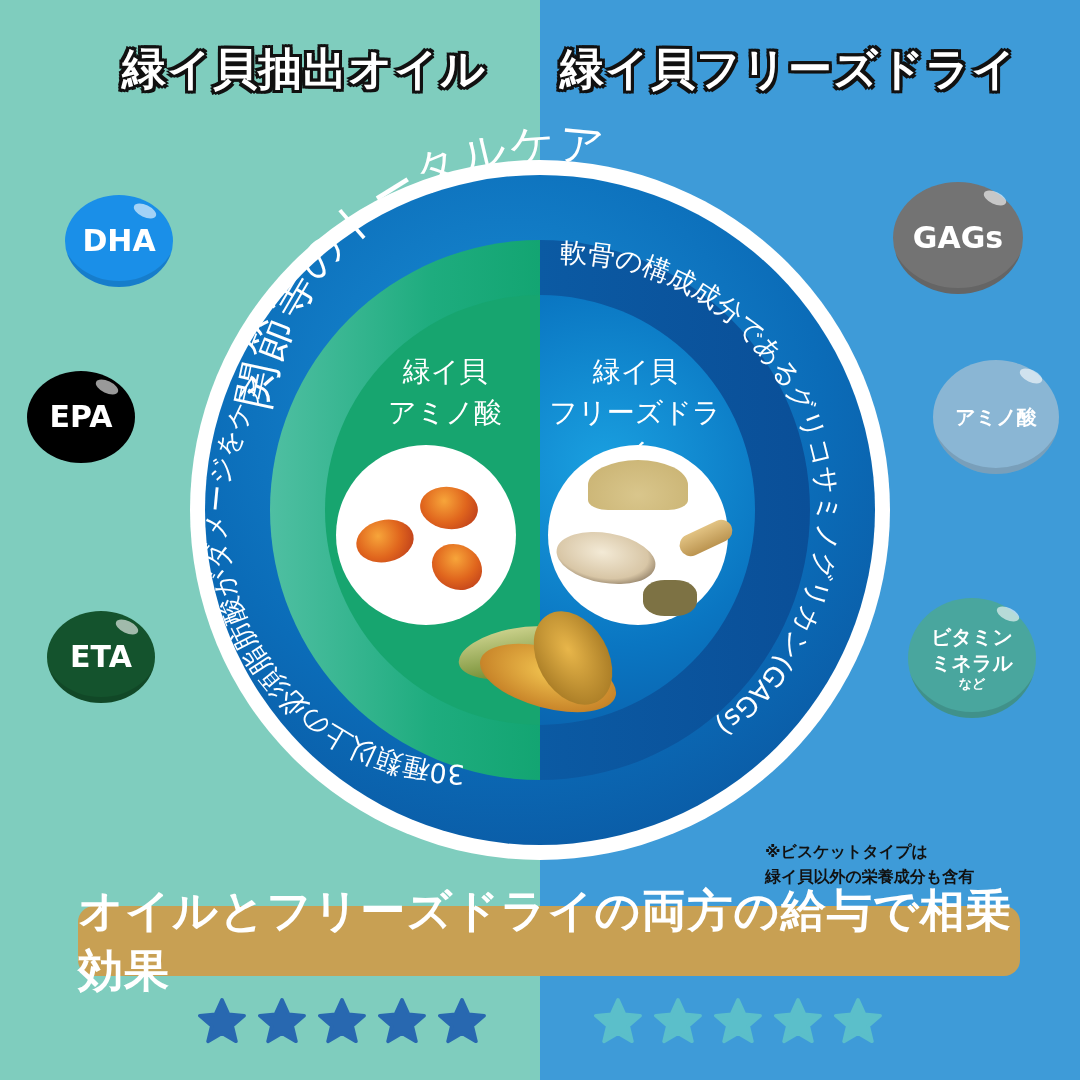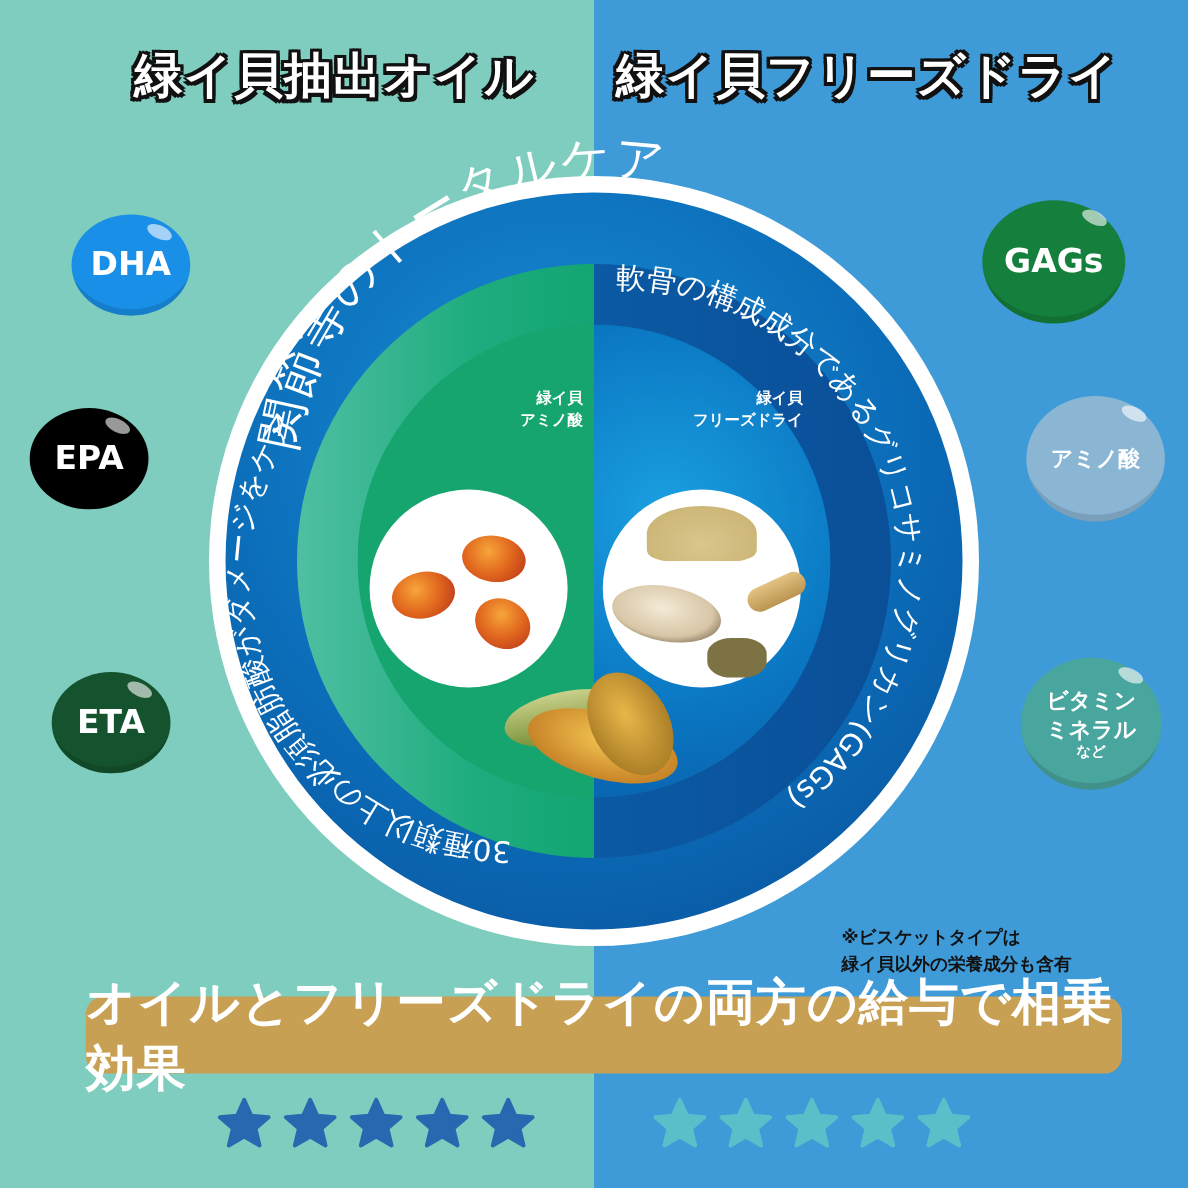--- a/index.html
+++ b/index.html
@@ -24,21 +24,21 @@
   .core-left { position:absolute; left:0; top:0; width:270px; height:540px; background: linear-gradient(90deg, #4fbfa2 0%, #1eac7e 60%, #13a572 100%); }
   .core-right { position:absolute; left:270px; top:0; width:270px; height:540px; background: linear-gradient(90deg, #0b5aa3 0%, #0a4f98 100%); }
   .inner { position:absolute; left:325px; top:295px; width:430px; height:430px; border-radius:50%; overflow:hidden; }
   .inner-left { position:absolute; left:0; top:0; width:215px; height:430px; background:#17a56f; }
   .inner-right { position:absolute; left:215px; top:0; width:215px; height:430px; background: radial-gradient(circle at 30% 40%, #1aa0e0 0%, #0a76c2 60%, #0a5faa 100%); }
 
   .arc-svg { position:absolute; left:0; top:0; width:1080px; height:1080px; pointer-events:none; }
   .arc-text-big { font-size:44px; fill:#fff; font-family:"DejaVu Sans", sans-serif; letter-spacing:2px; }
   .arc-text-sm { font-size:27px; fill:#fff; font-family:"DejaVu Sans", sans-serif; }
 
-  .inner-heading { position:absolute; color:#fff; font-weight:bold; font-size:14px; text-align:right; line-height:1.45; }
+  .inner-heading { position:absolute; color:#fff; font-weight:normal; font-size:28px; text-align:center; line-height:1.45; }
   .ih-left { left:360px; top:352px; width:170px; }
   .ih-right { left:540px; top:352px; width:190px; }
 
   .photo { position:absolute; width:180px; height:180px; border-radius:50%; background:#fff; }
   .photo-left { left:336px; top:445px; }
   .photo-right { left:548px; top:445px; }
   .capsule { position:absolute; border-radius:50%; background: radial-gradient(circle at 40% 35%, #f7a53a 0%, #e0651d 50%, #b2301a 100%); }
   .powder { position:absolute; left:40px; top:15px; width:100px; height:50px; border-radius:50% 50% 20% 20%; background: radial-gradient(ellipse at 50% 70%, #d9c68c, #c8b170); }
   .mussel-meat { position:absolute; left:8px; top:88px; width:100px; height:50px; border-radius:50%; background: radial-gradient(ellipse at 45% 40%, #f3ead6 0%, #d8c6a6 60%, #3b2a1a 100%); transform:rotate(10deg); }
   .pill { position:absolute; left:130px; top:82px; width:56px; height:22px; border-radius:11px; background: linear-gradient(180deg, #e2c383, #bb9450); transform:rotate(-25deg); }
@@ -72,29 +72,29 @@
 </div>
 <div class="bubble" style="left:27px;top:371px;width:108px;height:92px;background:#000000;">
   <span class="shine"></span>
   <span class="lbl">EPA</span>
 </div>
 <div class="bubble" style="left:47px;top:611px;width:108px;height:92px;background:#14532d;">
   <span class="shine"></span>
   <span class="lbl">ETA</span>
 </div>
 
-<div class="bubble" style="left:893px;top:182px;width:130px;height:112px;background:#15803d;">
+<div class="bubble" style="left:893px;top:182px;width:130px;height:112px;background:#737373;">
   <span class="shine"></span>
   <span class="lbl">GAGs</span>
 </div>
 <div class="bubble" style="left:933px;top:360px;width:126px;height:114px;background:#8ab6d4;">
   <span class="shine"></span>
   <span class="lbl sm">アミノ酸</span>
 </div>
-<div class="bubble" style="left:928px;top:598px;width:128px;height:120px;background:#49a69e;">
+<div class="bubble" style="left:908px;top:598px;width:128px;height:120px;background:#49a69e;">
   <span class="shine"></span>
   <span class="lbl sm">ビタミン</span>
   <span class="lbl sm" style="margin-top:6px;">ミネラル</span>
   <span class="lbl xs">など</span>
 </div>
 
 <div class="ring-white"></div>
 <div class="ring-blue"></div>
 <div class="core">
   <div class="core-left"></div>

